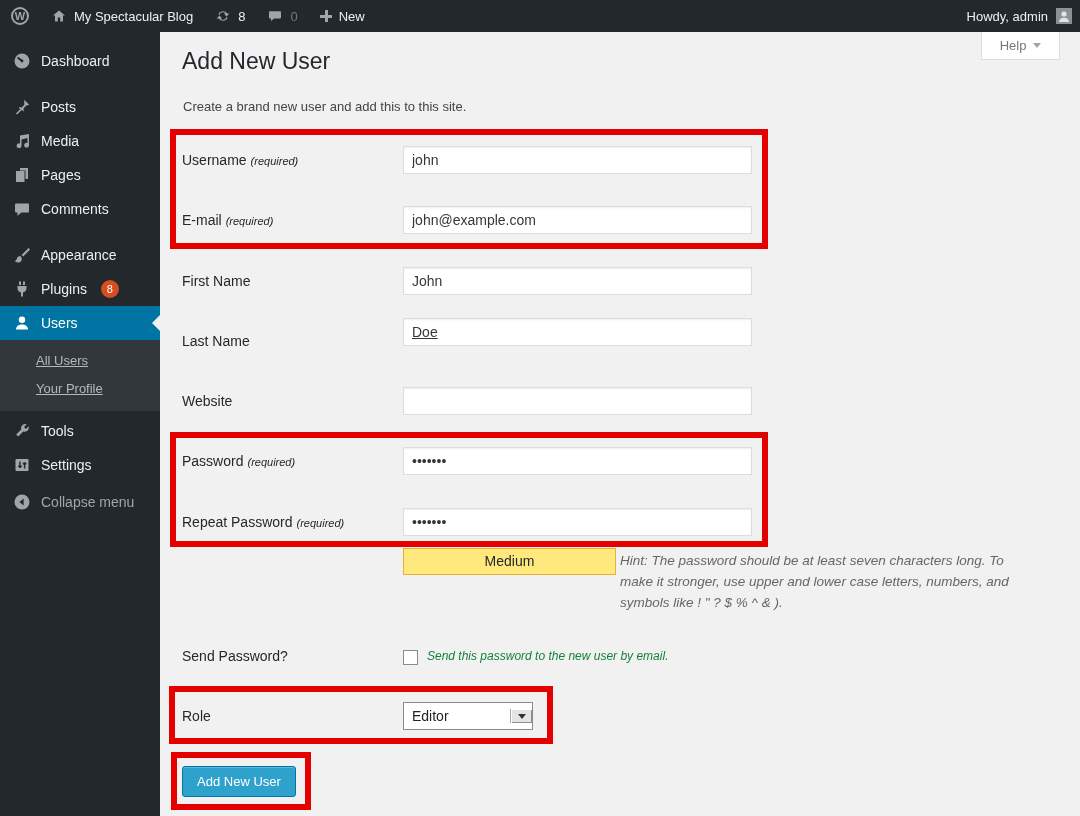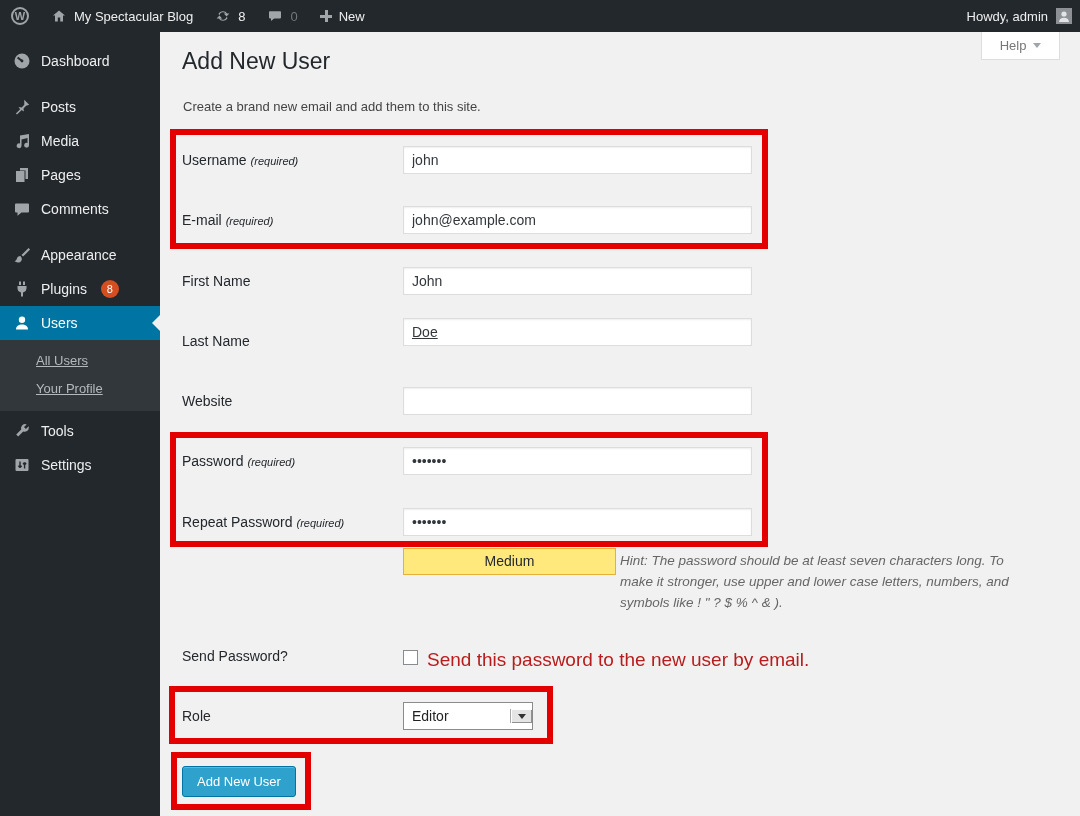--- a/index.html
+++ b/index.html
@@ -86,21 +86,21 @@
   .hint {
     position:absolute; left:352px; top:550px; width:682px;
     font-style:italic; font-size:13.5px; line-height:21px; color:#666;
   }
   .hint-spacer { float:left; width:268px; height:46px; }
 
   .checkbox {
     position:absolute; left:403px; top:650px; width:15px; height:15px;
     background:#fff; border:1px solid #878c91; cursor:pointer;
   }
-  .checkbox-label { position:absolute; left:427px; top:649px; font-size:19px; color:#b91c1c; }
+  .checkbox-label { position:absolute; left:427px; top:649px; font-size:12px; color:#15803d;font-style:italic; }
 
   .role-select {
     position:absolute; left:403px; top:702px; width:130px; height:28px;
     background:#fff; border:1px solid #8b8b8b; display:flex; align-items:center; cursor:pointer;
   }
   .role-text { flex:1; padding-left:8px; font-size:14px; color:#222; line-height:26px; }
   .role-btn {
     width:22px; background:#e4e4e4; border-left:1px solid #a9a9a9;
     box-shadow:inset 1px 1px 0 #fff, inset -1px -1px 0 #909090;
     display:flex; align-items:center; justify-content:center;
@@ -264,25 +264,34 @@
     <div class="menu-item">
       <span class="icon">
         <svg width="20" height="20" viewBox="0 0 20 20">
             <rect x="3.5" y="4" width="13" height="12" rx="1" fill="#a0a5aa"></rect>
             <path d="M8 6.5v6M8 12.5l-1.6-1.8M8 12.5l1.6-1.8" stroke="#23282d" stroke-width="1.4" fill="none"></path>
             <path d="M12.6 13.5v-6M12.6 7.5L11 9.3M12.6 7.5l1.6 1.8" stroke="#23282d" stroke-width="1.4" fill="none"></path>
           </svg>
       </span>
       <span>Settings</span>
     </div>
+    <div class="menu-item collapse-item">
+      <span class="icon">
+        <svg width="20" height="20" viewBox="0 0 20 20">
+            <circle cx="10" cy="10" r="7.5" fill="#a0a5aa"></circle>
+            <path d="M11.6 6.4 7.4 10l4.2 3.6z" fill="#23282d"></path>
+          </svg>
+      </span>
+      <span>Collapse menu</span>
+    </div>
   </div>
 </div>
 
 <h1 class="page-title">Add New User</h1>
-<p class="page-sub">Create a brand new email and add them to this site.</p>
+<p class="page-sub">Create a brand new user and add this to this site.</p>
 
 <div class="row-label" style="top:146px">
   <span>Username</span><em class="req">(required)</em>
 </div>
 <input class="text-input" style="top: 146px;" value="john">
 
 <div class="row-label" style="top:206px">
   <span>E-mail</span><em class="req">(required)</em>
 </div>
 <input class="text-input" style="top: 206px;" value="john@example.com">

